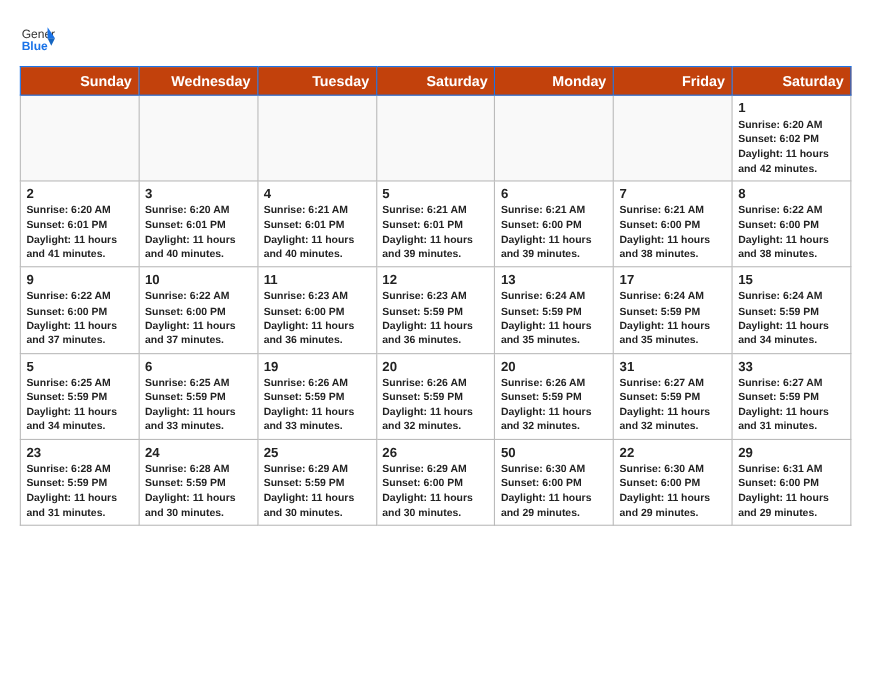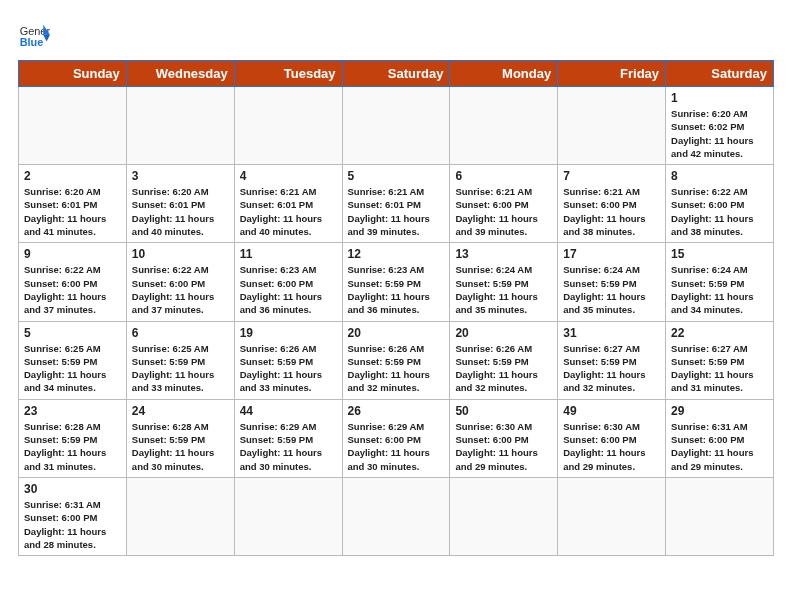--- a/index.html
+++ b/index.html
@@ -211,61 +211,49 @@
           </td>
           <td>
             <span class="day-num">20</span>
             <div class="cell-info">Sunrise: 6:26 AM<br>Sunset: 5:59 PM<br>Daylight: 11 hours and 32 minutes.</div>
           </td>
           <td>
             <span class="day-num">31</span>
             <div class="cell-info">Sunrise: 6:27 AM<br>Sunset: 5:59 PM<br>Daylight: 11 hours and 32 minutes.</div>
           </td>
           <td>
-            <span class="day-num">22</span>
+            <span class="day-num">33</span>
             <div class="cell-info">Sunrise: 6:27 AM<br>Sunset: 5:59 PM<br>Daylight: 11 hours and 31 minutes.</div>
           </td>
         </tr>
         <tr>
           <td>
             <span class="day-num">23</span>
             <div class="cell-info">Sunrise: 6:28 AM<br>Sunset: 5:59 PM<br>Daylight: 11 hours and 31 minutes.</div>
           </td>
           <td>
             <span class="day-num">24</span>
             <div class="cell-info">Sunrise: 6:28 AM<br>Sunset: 5:59 PM<br>Daylight: 11 hours and 30 minutes.</div>
           </td>
           <td>
-            <span class="day-num">44</span>
+            <span class="day-num">25</span>
             <div class="cell-info">Sunrise: 6:29 AM<br>Sunset: 5:59 PM<br>Daylight: 11 hours and 30 minutes.</div>
           </td>
           <td>
             <span class="day-num">26</span>
             <div class="cell-info">Sunrise: 6:29 AM<br>Sunset: 6:00 PM<br>Daylight: 11 hours and 30 minutes.</div>
           </td>
           <td>
             <span class="day-num">50</span>
             <div class="cell-info">Sunrise: 6:30 AM<br>Sunset: 6:00 PM<br>Daylight: 11 hours and 29 minutes.</div>
           </td>
           <td>
-            <span class="day-num">49</span>
+            <span class="day-num">22</span>
             <div class="cell-info">Sunrise: 6:30 AM<br>Sunset: 6:00 PM<br>Daylight: 11 hours and 29 minutes.</div>
           </td>
           <td>
             <span class="day-num">29</span>
             <div class="cell-info">Sunrise: 6:31 AM<br>Sunset: 6:00 PM<br>Daylight: 11 hours and 29 minutes.</div>
           </td>
-        </tr>
-        <tr class="last-row">
-          <td>
-            <span class="day-num">30</span>
-            <div class="cell-info">Sunrise: 6:31 AM<br>Sunset: 6:00 PM<br>Daylight: 11 hours and 28 minutes.</div>
-          </td>
-          <td class="empty-cell"></td>
-          <td class="empty-cell"></td>
-          <td class="empty-cell"></td>
-          <td class="empty-cell"></td>
-          <td class="empty-cell"></td>
-          <td class="empty-cell"></td>
         </tr>
       </tbody>
   </table>
 </div>
 
 </body></html>

